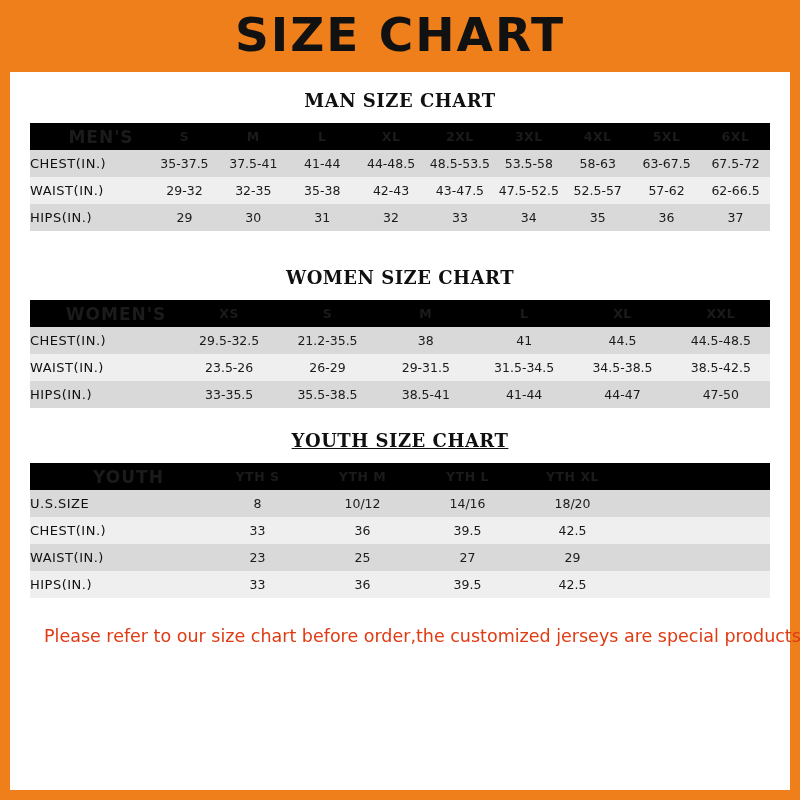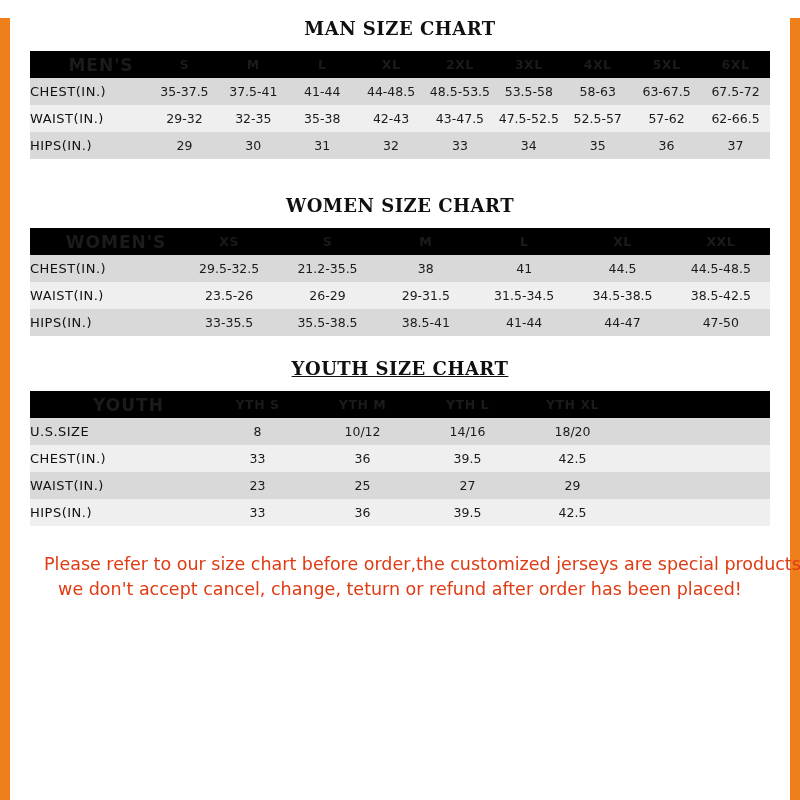--- a/index.html
+++ b/index.html
@@ -102,20 +102,23 @@
     font-size: 17.5px;
     line-height: 1.45;
   }
   .footer-note div { white-space: nowrap; }
 </style>
 </head>
 <body>
 
 <div class="page">
 
+  <div class="header-band">
+    <div class="header-title">SIZE CHART</div>
+  </div>
 
   <div class="content">
 
     <div class="section-title st-man">MAN SIZE CHART</div>
     <table class="size-table">
       <colgroup>
         <col style="width:120px">
         <col span="9">
       </colgroup>
       <thead>
@@ -268,17 +271,16 @@
           <td>36</td>
           <td>39.5</td>
           <td>42.5</td>
           <td></td>
         </tr>
       </tbody>
     </table>
 
     <div class="footer-note">
       <div>Please refer to our size chart before order,the customized jerseys are special products,</div>
-      <div>we don't accept cancel, change, teturn or refund after order has been placed!</div>
     </div>
 
   </div>
 </div>
 
 </body></html>

